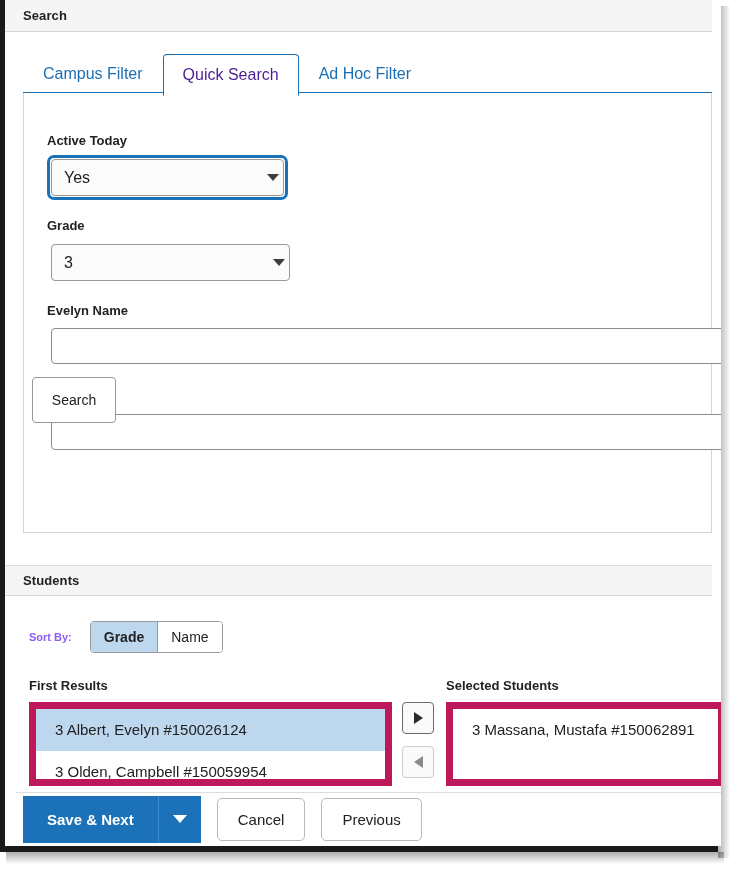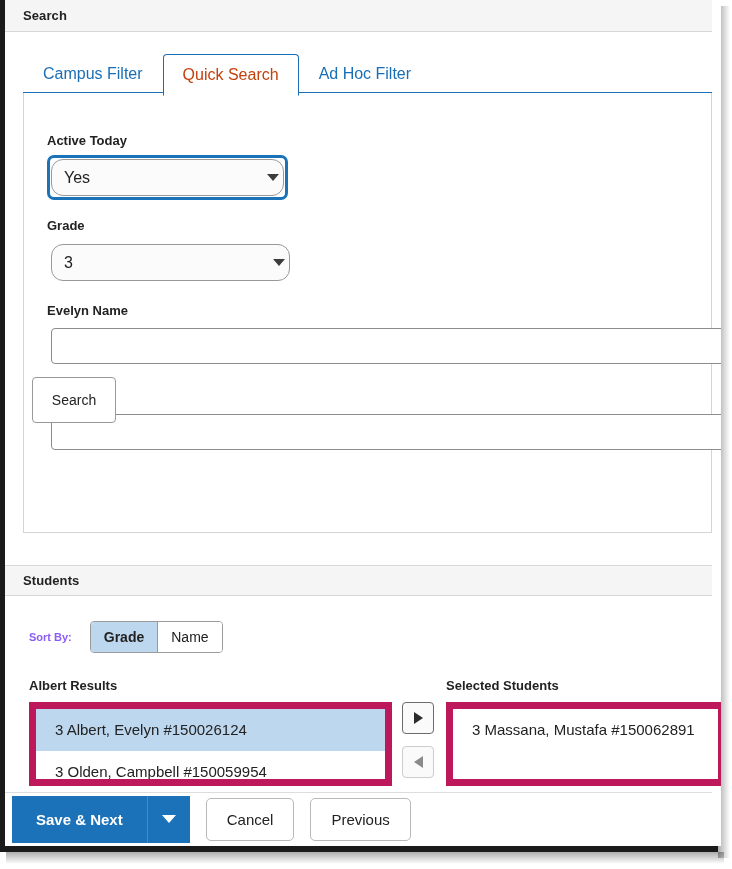--- a/index.html
+++ b/index.html
@@ -104,21 +104,21 @@
     box-sizing: border-box;
     border: 1px solid transparent;
     border-bottom: none;
     background: transparent;
     cursor: pointer;
     line-height: 19px;
     position: relative;
     white-space: nowrap;
   }
   .tab.active {
-    color: #c2410c;
+    color: #4c1d95;
     background: #ffffff;
     border: 1px solid #1a6eb5;
     border-bottom: 1px solid #ffffff;
     border-radius: 4px 4px 0 0;
     z-index: 3;
     padding-top: 10px;
     padding-bottom: 11px;
     margin-bottom: -1px;
   }
   .tabs-underline {
@@ -150,21 +150,21 @@
     font-weight: bold;
     color: #222222;
     white-space: nowrap;
   }
 
   select.form-select {
     position: absolute;
     box-sizing: border-box;
     height: 37px;
     border: 1px solid #999999;
-    border-radius: 12px;
+    border-radius: 4px;
     background: #fbfbfb;
     font-family: "Liberation Sans", sans-serif;
     font-size: 16px;
     color: #222222;
     padding: 0 30px 0 12px;
     appearance: none;
     -webkit-appearance: none;
     outline: none;
     cursor: pointer;
   }
@@ -323,21 +323,21 @@
   .tri-left {
     width: 0; height: 0;
     border-top: 6px solid transparent;
     border-bottom: 6px solid transparent;
     border-right: 9px solid #8a8a8a;
   }
 
   
   .footer-bar {
     position: absolute;
-    left: 0;
+    left: 11px;
     top: 792px;
     width: 707px;
     height: 54px;
     background: #ffffff;
     border-top: 1px solid #dddddd;
     display: flex;
     align-items: center;
   }
   .split-btn {
     display: flex;
@@ -440,21 +440,21 @@
     </div>
 
     <div class="sort-row">
       <span class="sort-label">Sort By:</span>
       <div class="toggle-group">
         <button class="toggle-btn selected">Grade</button>
         <button class="toggle-btn">Name</button>
       </div>
     </div>
 
-    <div class="list-label" id="search-results-label">Albert Results</div>
+    <div class="list-label" id="search-results-label">First Results</div>
     <div class="list-label" id="selected-students-label">Selected Students</div>
 
     <div class="list-box" id="search-results-list">
       <div class="list-item selected">3 Albert, Evelyn #150026124</div>
       <div class="list-item">3 Olden, Campbell #150059954</div>
     </div>
 
     <div class="transfer-col">
       <div class="transfer-btn primary">
         <span class="tri-right"></span>

